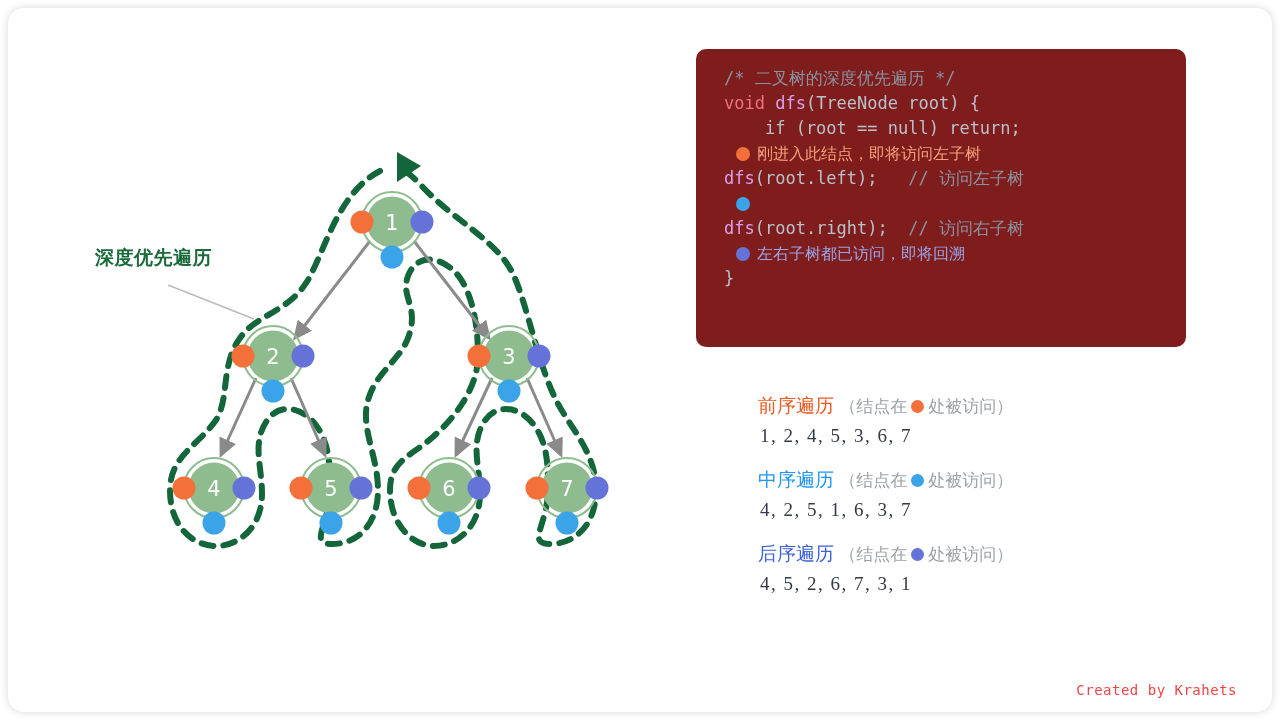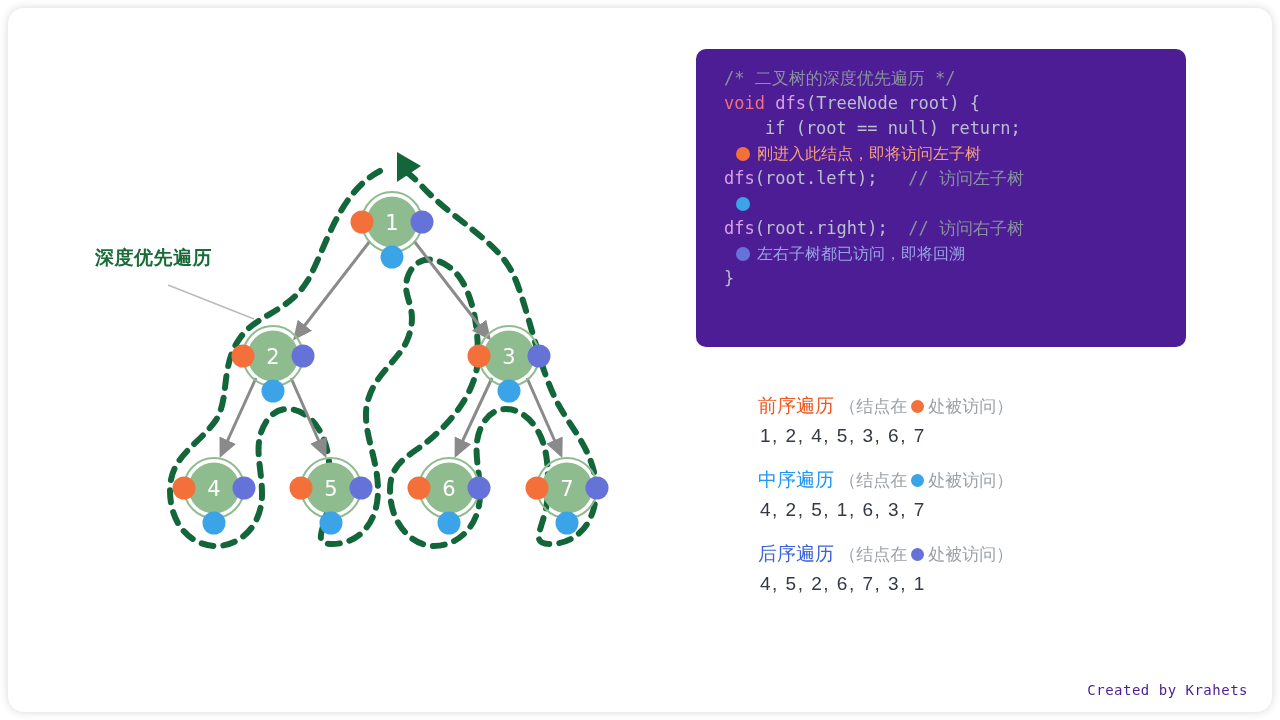--- a/index.html
+++ b/index.html
@@ -20,21 +20,21 @@
     font-size:21px;text-anchor:middle;dominant-baseline:central;
   }
   #dfs-label{
     position:absolute;left:87px;top:237px;
     font-size:19px;font-weight:bold;color:#1B6B3A;
     letter-spacing:.5px;white-space:nowrap;
   }
   
   #code-block{
     position:absolute;left:688px;top:41px;width:490px;height:298px;
-    background:#4c1d95;border-radius:10px;box-sizing:border-box;
+    background:#7f1d1d;border-radius:10px;box-sizing:border-box;
     padding:17px 0 0 0;
   }
   .code-line{
     font-family:"DejaVu Sans Mono","Liberation Mono",monospace;
     font-size:17px;line-height:25px;white-space:pre;
     padding-left:28px;color:#B9C0CC;
   }
   .c-comment{color:#8A919E;}
   .c-kw{color:#F07178;}
   .c-fn{color:#D9A0E8;}
@@ -48,27 +48,27 @@
   
   #traversals{position:absolute;left:750px;top:385px;width:440px;}
   .trav-head{margin:0 0 5px 0;font-size:19px;white-space:nowrap;line-height:26px;}
   .trav-name{font-weight:normal;}
   .trav-paren{color:#9AA0A6;font-weight:normal;font-size:17px;}
   .mini-dot{
     display:inline-block;width:13px;height:13px;border-radius:50%;
     vertical-align:-1px;margin:0 4px;
   }
   .trav-seq{
-    font-family:Liberation Sans, sans-serif;
+    font-family:Liberation Serif, serif;
     font-size:19px;color:#333a45;margin:0 0 20px 2px;letter-spacing:1.5px;
   }
   #credit{
-    position:absolute;right:24px;bottom:14px;
+    position:absolute;right:35px;bottom:14px;
     font-family:"DejaVu Sans Mono","Liberation Mono",monospace;
-    font-size:14px;color:#4c1d95;letter-spacing:.5px;
+    font-size:14px;color:#ef4444;letter-spacing:.5px;
   }
 </style>
 </head>
 <body>
 
 <div id="card">
 
   <div id="tree-panel">
 
     <svg id="tree-svg" width="660" height="704">

